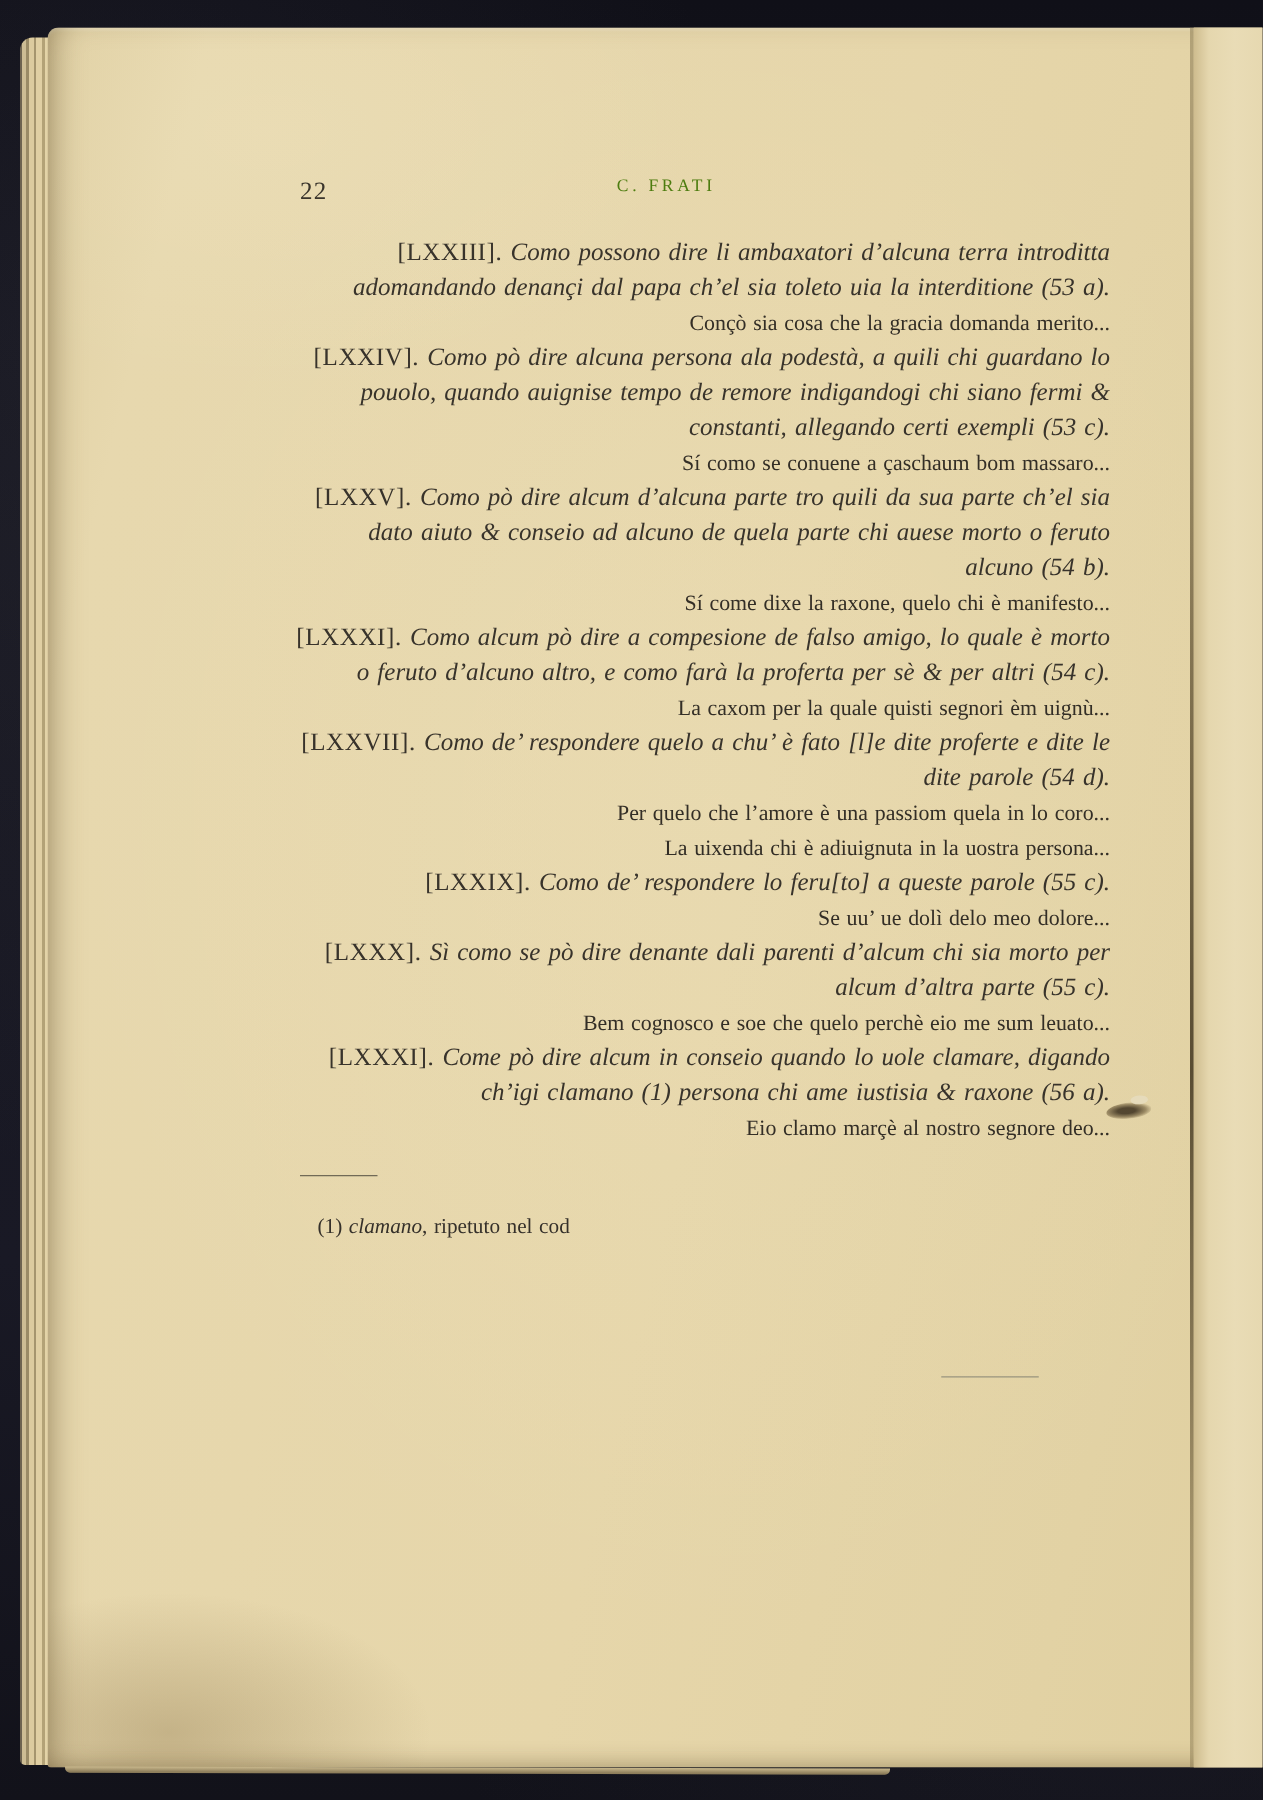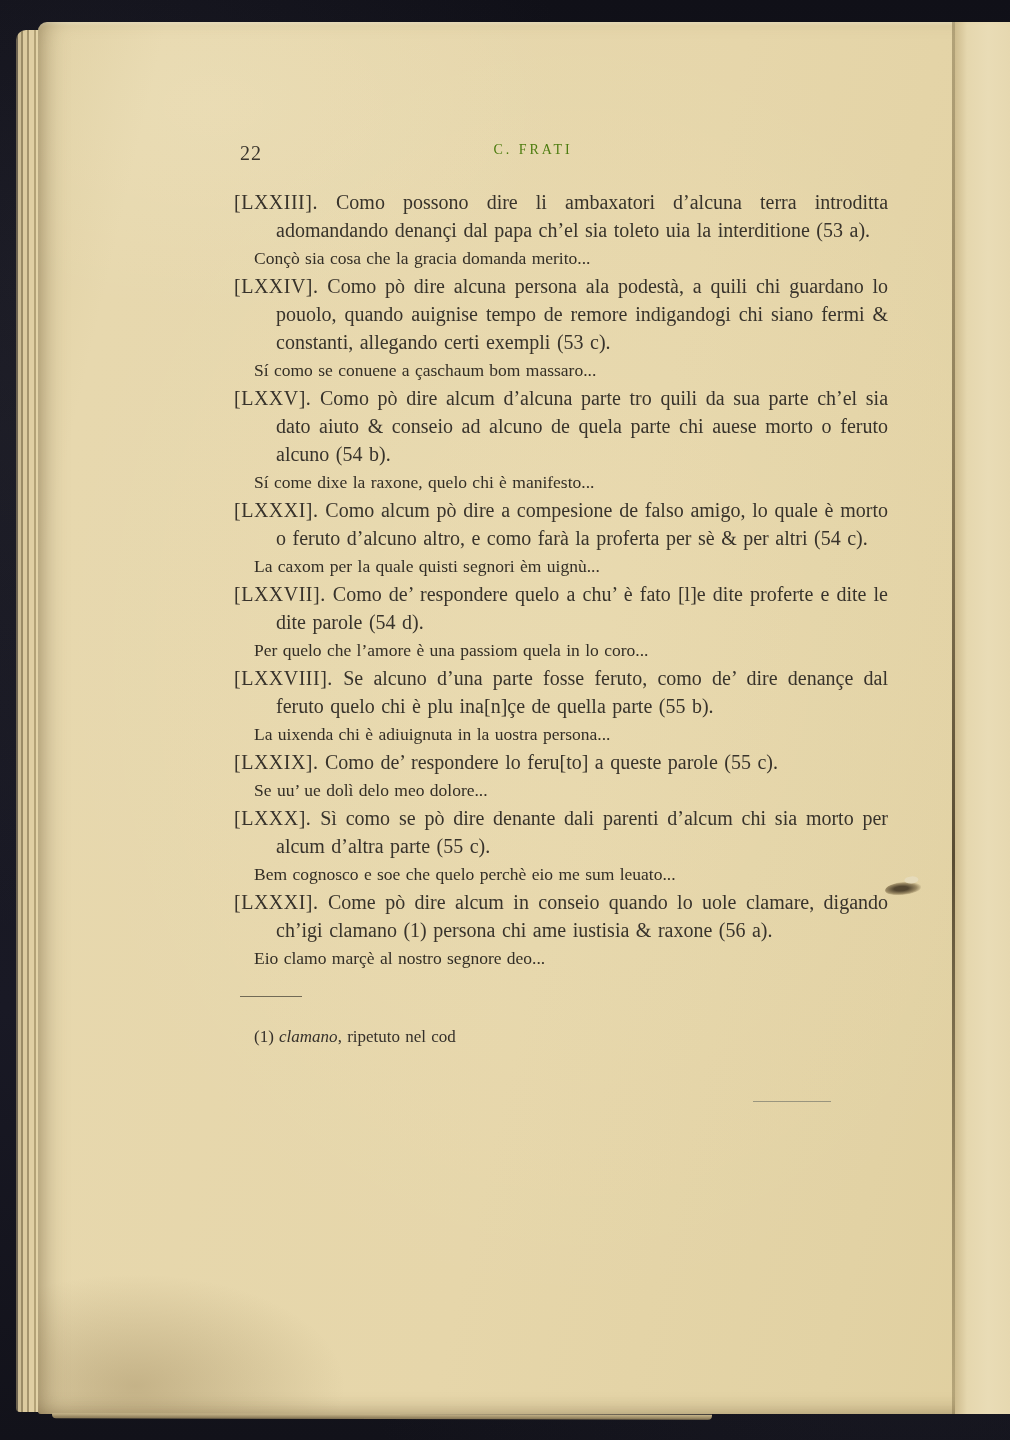--- a/index.html
+++ b/index.html
@@ -93,29 +93,29 @@
   .pg-header{position:relative;height:24px;margin-bottom:22px;}
   .pagenum{
     position:absolute;left:6px;top:0;
     font-size:20px;letter-spacing:1px;color:#3a352c;
   }
   .running{
     position:relative;left:-28px;text-align:center;
     font-size:14px;letter-spacing:3px;color:#4d7c0f;
   }
   .entry{margin:0;}
-  .entry p{margin:0;}
+  .entry p{margin:0;text-align:right;}
   .heading{
     font-size:20px;line-height:28px;
     text-align:justify;
     padding-left:42px;text-indent:-42px;
     word-spacing:1.5px;
     color:#38332b;
   }
-  .heading .htext{}
+  .heading .htext{font-style:italic;}
   .lbl{font-style:normal;letter-spacing:.5px;font-family:Liberation Serif, serif;}
   .incipit{
     font-size:17.5px;line-height:28px;
     margin-left:20px !important;
     word-spacing:1px;color:#332e26;
   }
   .footnote-rule{
     width:62px;height:0;border-top:1.5px solid rgba(74,70,58,.75);
     margin:24px 0 0 6px;
   }
@@ -167,21 +167,20 @@
       <p class="heading"><span class="lbl">[LXXXI].</span> <span class="htext">Como alcum pò dire a compesione de falso amigo, lo quale è morto o feruto d’alcuno altro, e como farà la proferta per sè &amp; per altri (54 c).</span></p>
       <p class="incipit">La caxom per la quale quisti segnori èm uignù...</p>
     </div>
 
     <div class="entry">
       <p class="heading"><span class="lbl">[LXXVII].</span> <span class="htext">Como de’ respondere quelo a chu’ è fato [l]e dite proferte e dite le dite parole (54 d).</span></p>
       <p class="incipit">Per quelo che l’amore è una passiom quela in lo coro...</p>
     </div>
 
     <div class="entry">
-      <p class="heading"><span class="lbl">[LXXVIII].</span> <span class="htext">Se alcuno d’una parte fosse feruto, como de’ dire denançe dal feruto quelo chi è plu ina[n]çe de quella parte (55 b).</span></p>
       <p class="incipit">La uixenda chi è adiuignuta in la uostra persona...</p>
     </div>
 
     <div class="entry">
       <p class="heading"><span class="lbl">[LXXIX].</span> <span class="htext">Como de’ respondere lo feru[to] a queste parole (55 c).</span></p>
       <p class="incipit">Se uu’ ue dolì delo meo dolore...</p>
     </div>
 
     <div class="entry">
       <p class="heading"><span class="lbl">[LXXX].</span> <span class="htext">Sì como se pò dire denante dali parenti d’alcum chi sia morto per alcum d’altra parte (55 c).</span></p>

